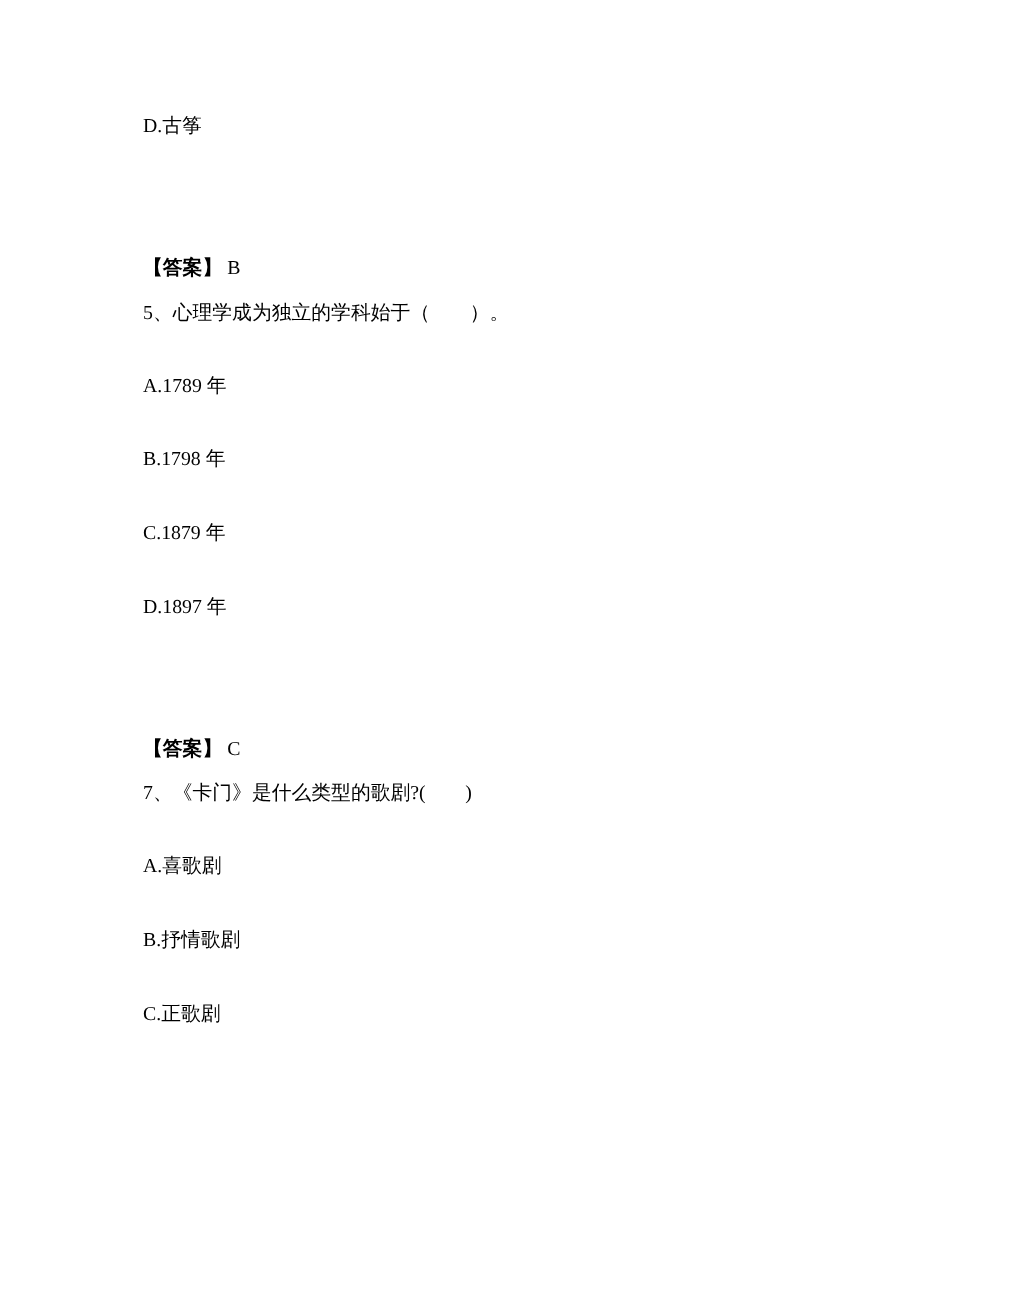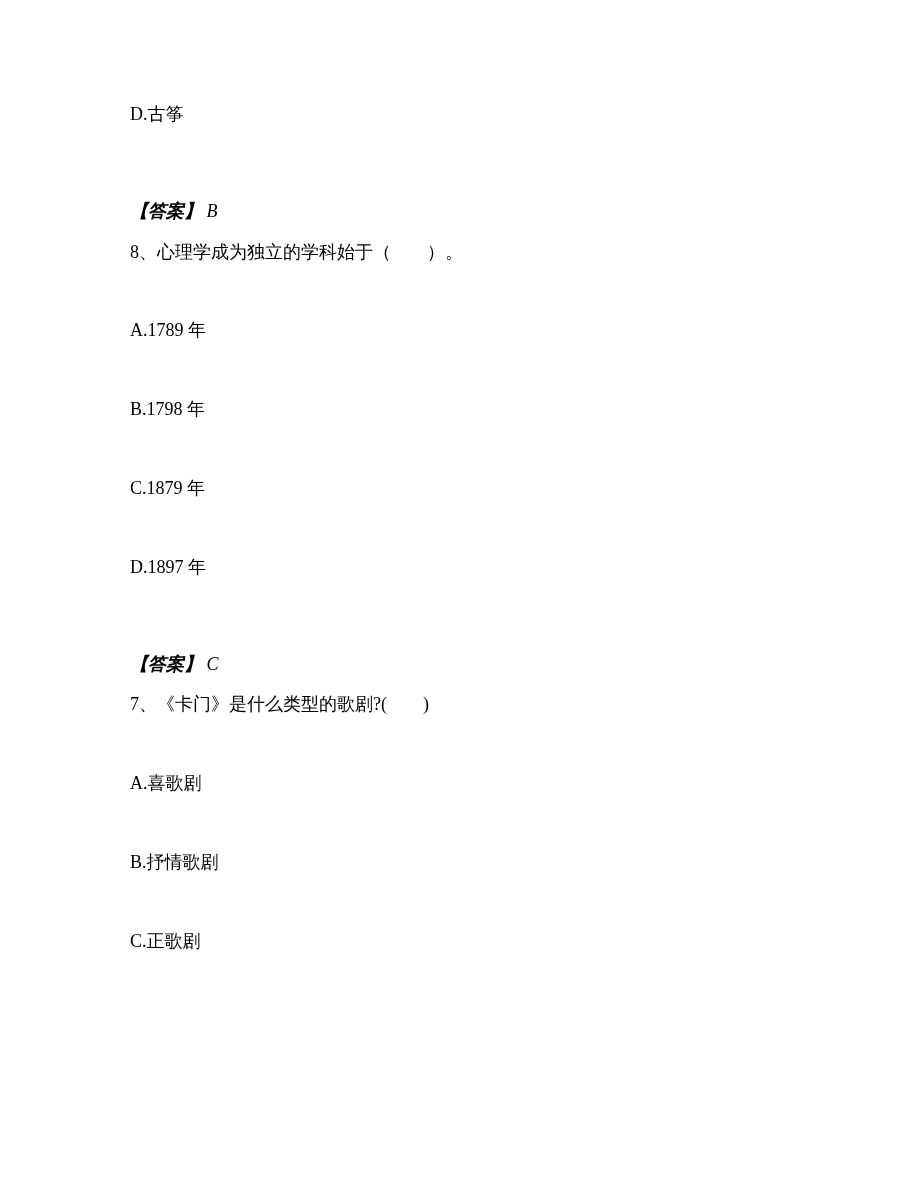--- a/index.html
+++ b/index.html
@@ -14,44 +14,43 @@
       font-family: "SimSun", "宋体", serif;
       font-size: 18px;
       color: #000000;
       line-height: 1.6;
       padding: 100px 130px 60px 130px;
     }
     .line {
       margin-bottom: 12px;
     }
     .gap-large {
-      margin-top: 68px;
-      font-style: italic;
+      margin-top: 100px;
     }
     .gap-medium {
-      margin-top: 50px;
+      margin-top: 38px;
     }
     .answer-label {
       font-weight: bold;
     }
     .question-line {
       margin-top: 8px;
     }
   </style>
 </head>
 <body>
 
 <div class="line">D.古筝</div>
 
 <div class="line gap-large">
   <span class="answer-label">【答案】</span>
   <span>B</span>
 </div>
 
-<div class="line question-line">8、心理学成为独立的学科始于（　　）。</div>
+<div class="line question-line">5、心理学成为独立的学科始于（　　）。</div>
 
 <div class="line gap-medium">A.1789 年</div>
 <div class="line gap-medium">B.1798 年</div>
 <div class="line gap-medium">C.1879 年</div>
 <div class="line gap-medium">D.1897 年</div>
 
 <div class="line gap-large">
   <span class="answer-label">【答案】</span>
   <span>C</span>
 </div>

